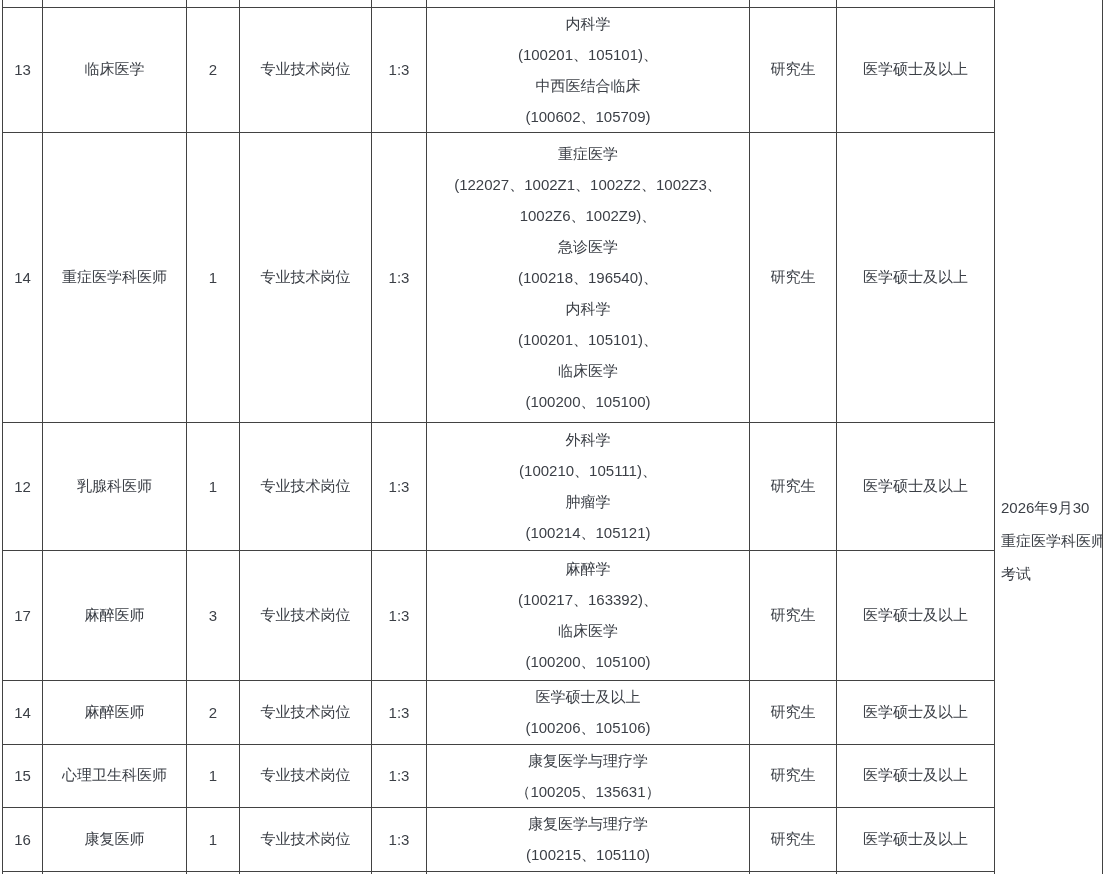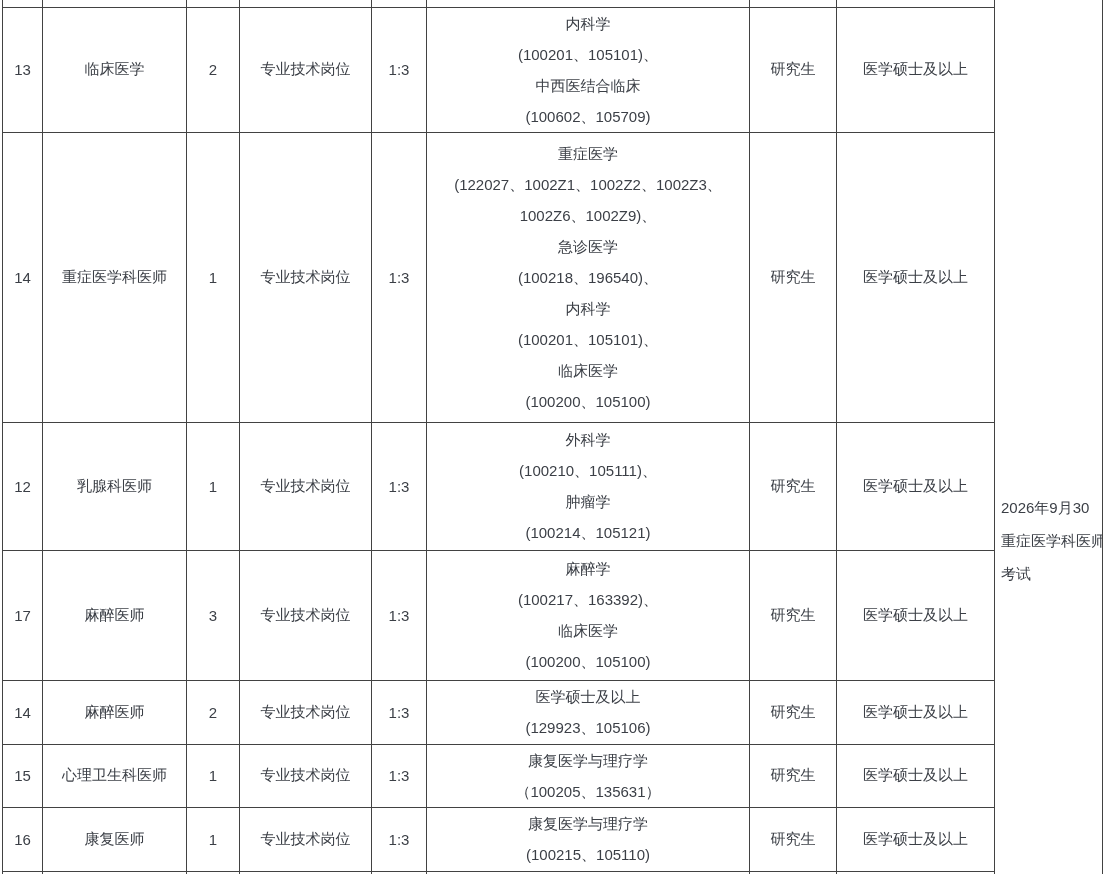--- a/index.html
+++ b/index.html
@@ -148,21 +148,21 @@
   </tr>
 
   <tr style="height:64px">
     <td>14</td>
     <td>麻醉医师</td>
     <td>2</td>
     <td>专业技术岗位</td>
     <td>1:3</td>
     <td class="c-major">
       <div class="mline">医学硕士及以上</div>
-      <div class="mline">(129923、105106)</div>
+      <div class="mline">(100206、105106)</div>
     </td>
     <td>研究生</td>
     <td>医学硕士及以上</td>
   </tr>
 
   <tr style="height:62px">
     <td>15</td>
     <td>心理卫生科医师</td>
     <td>1</td>
     <td>专业技术岗位</td>

